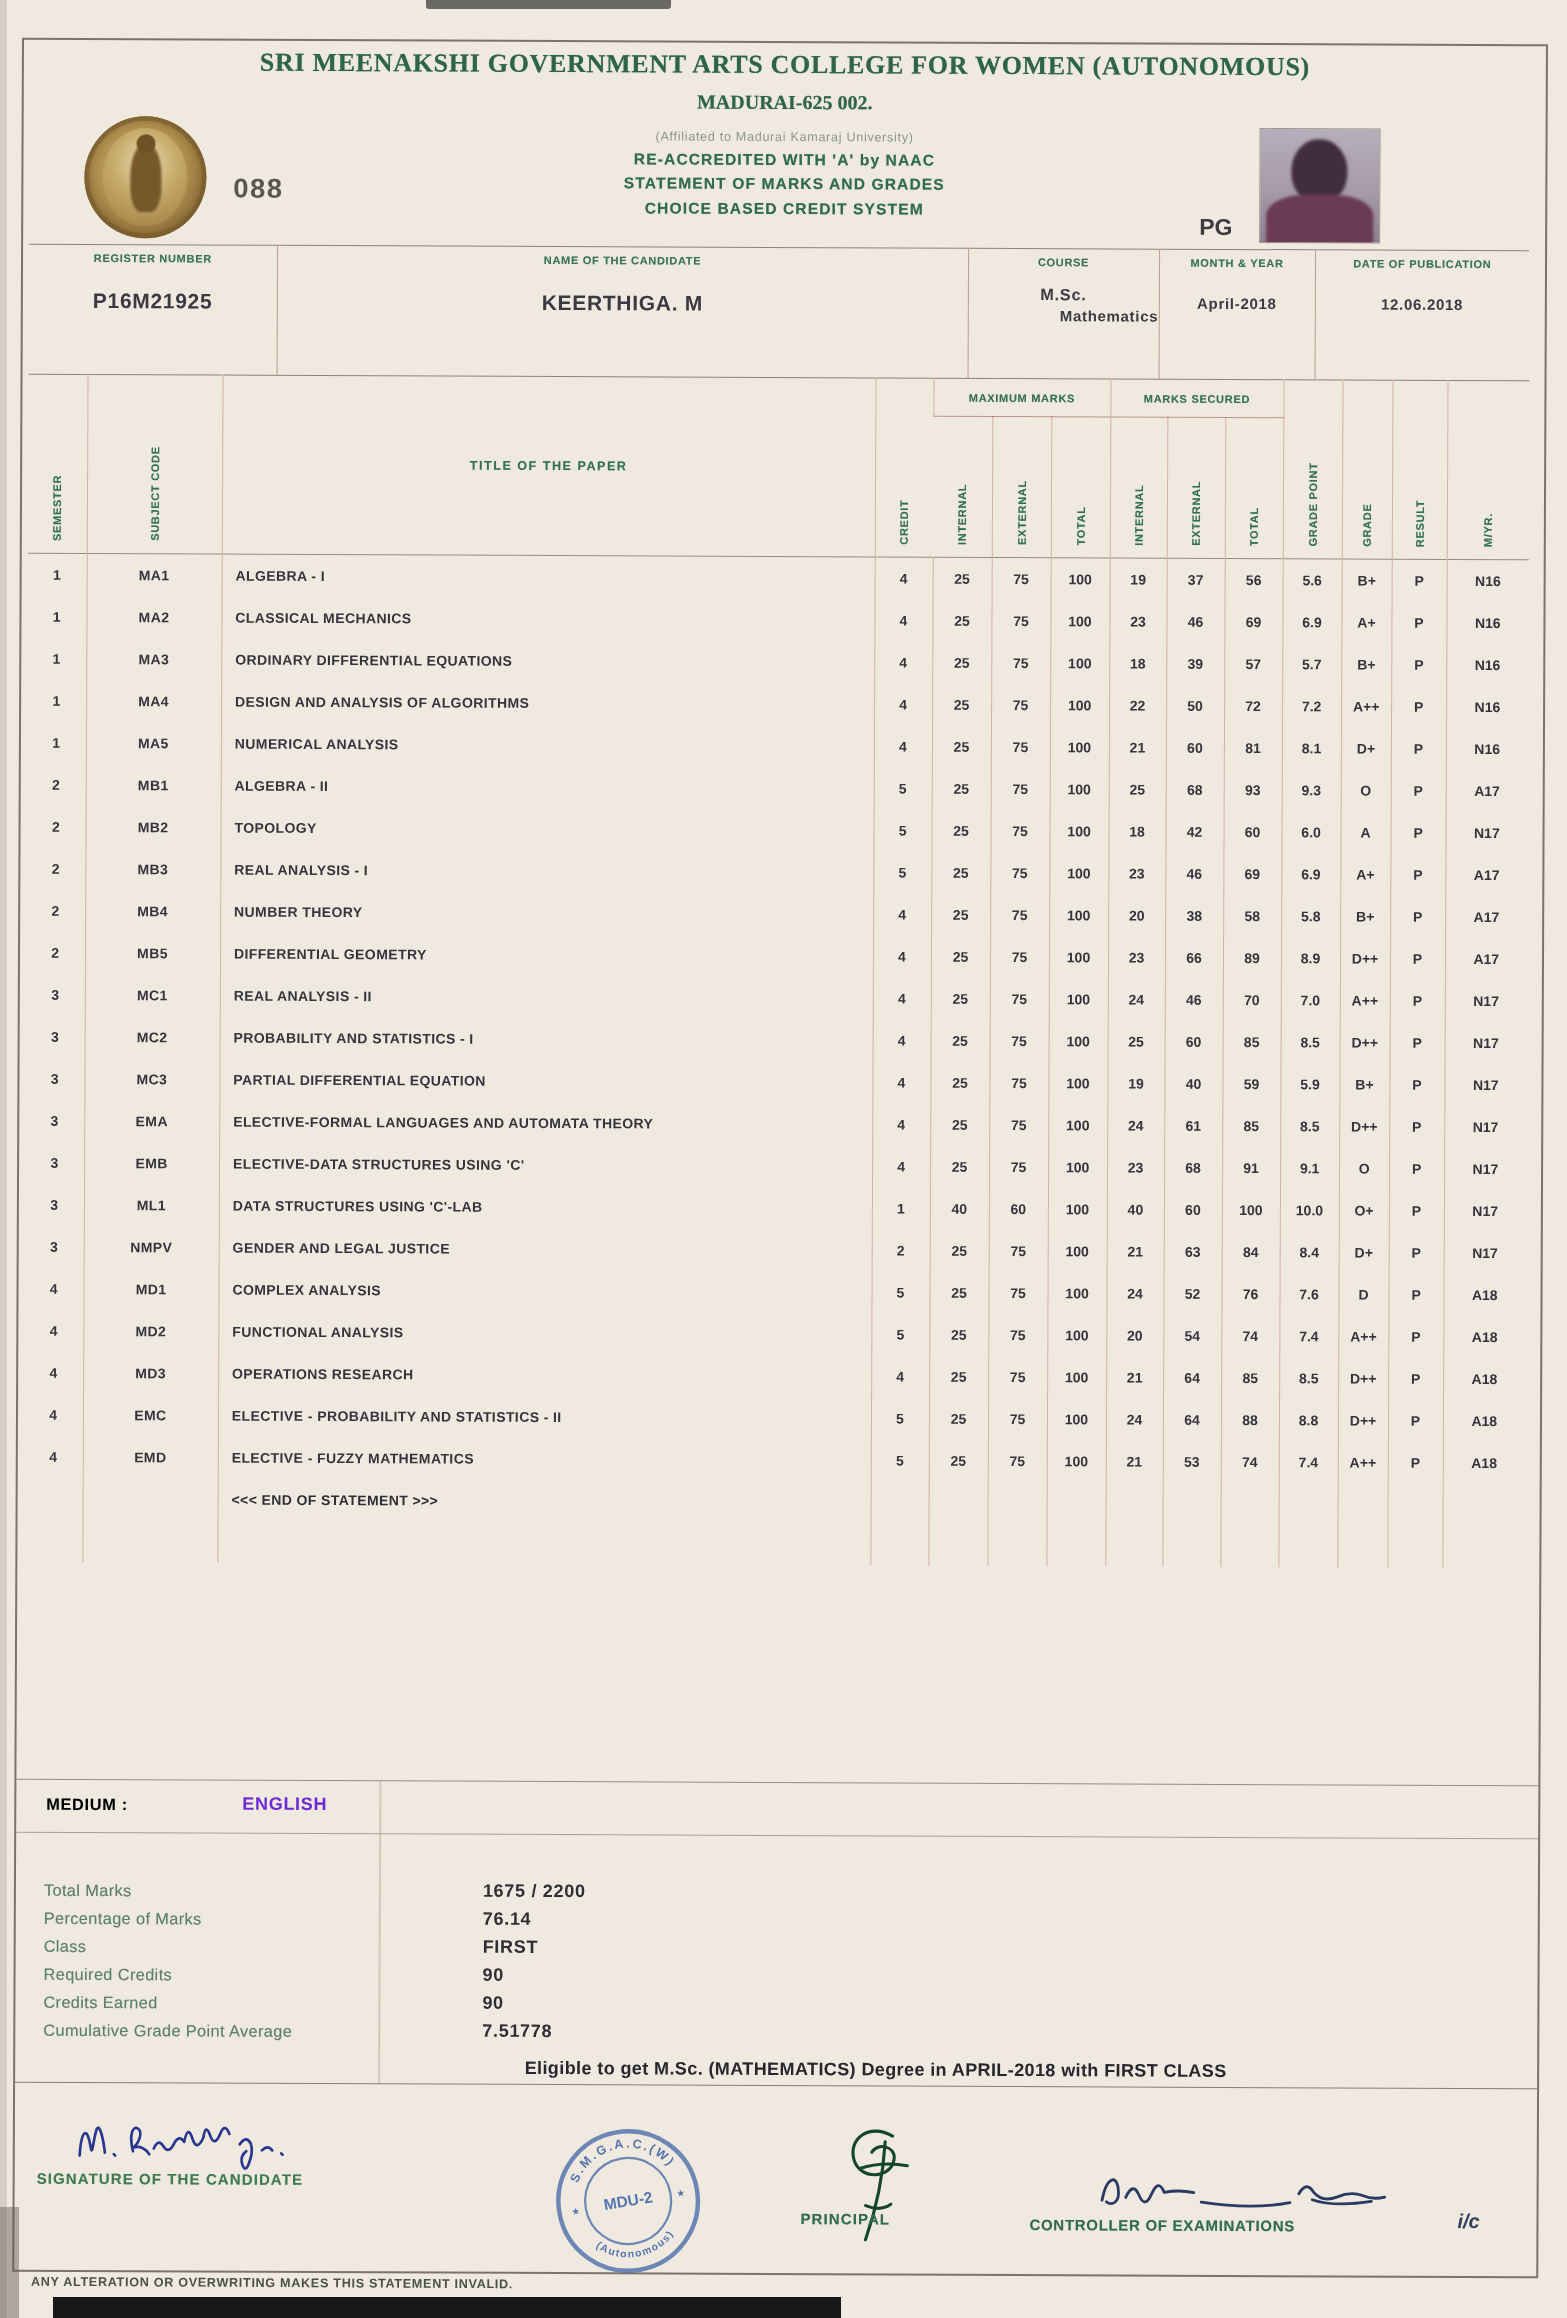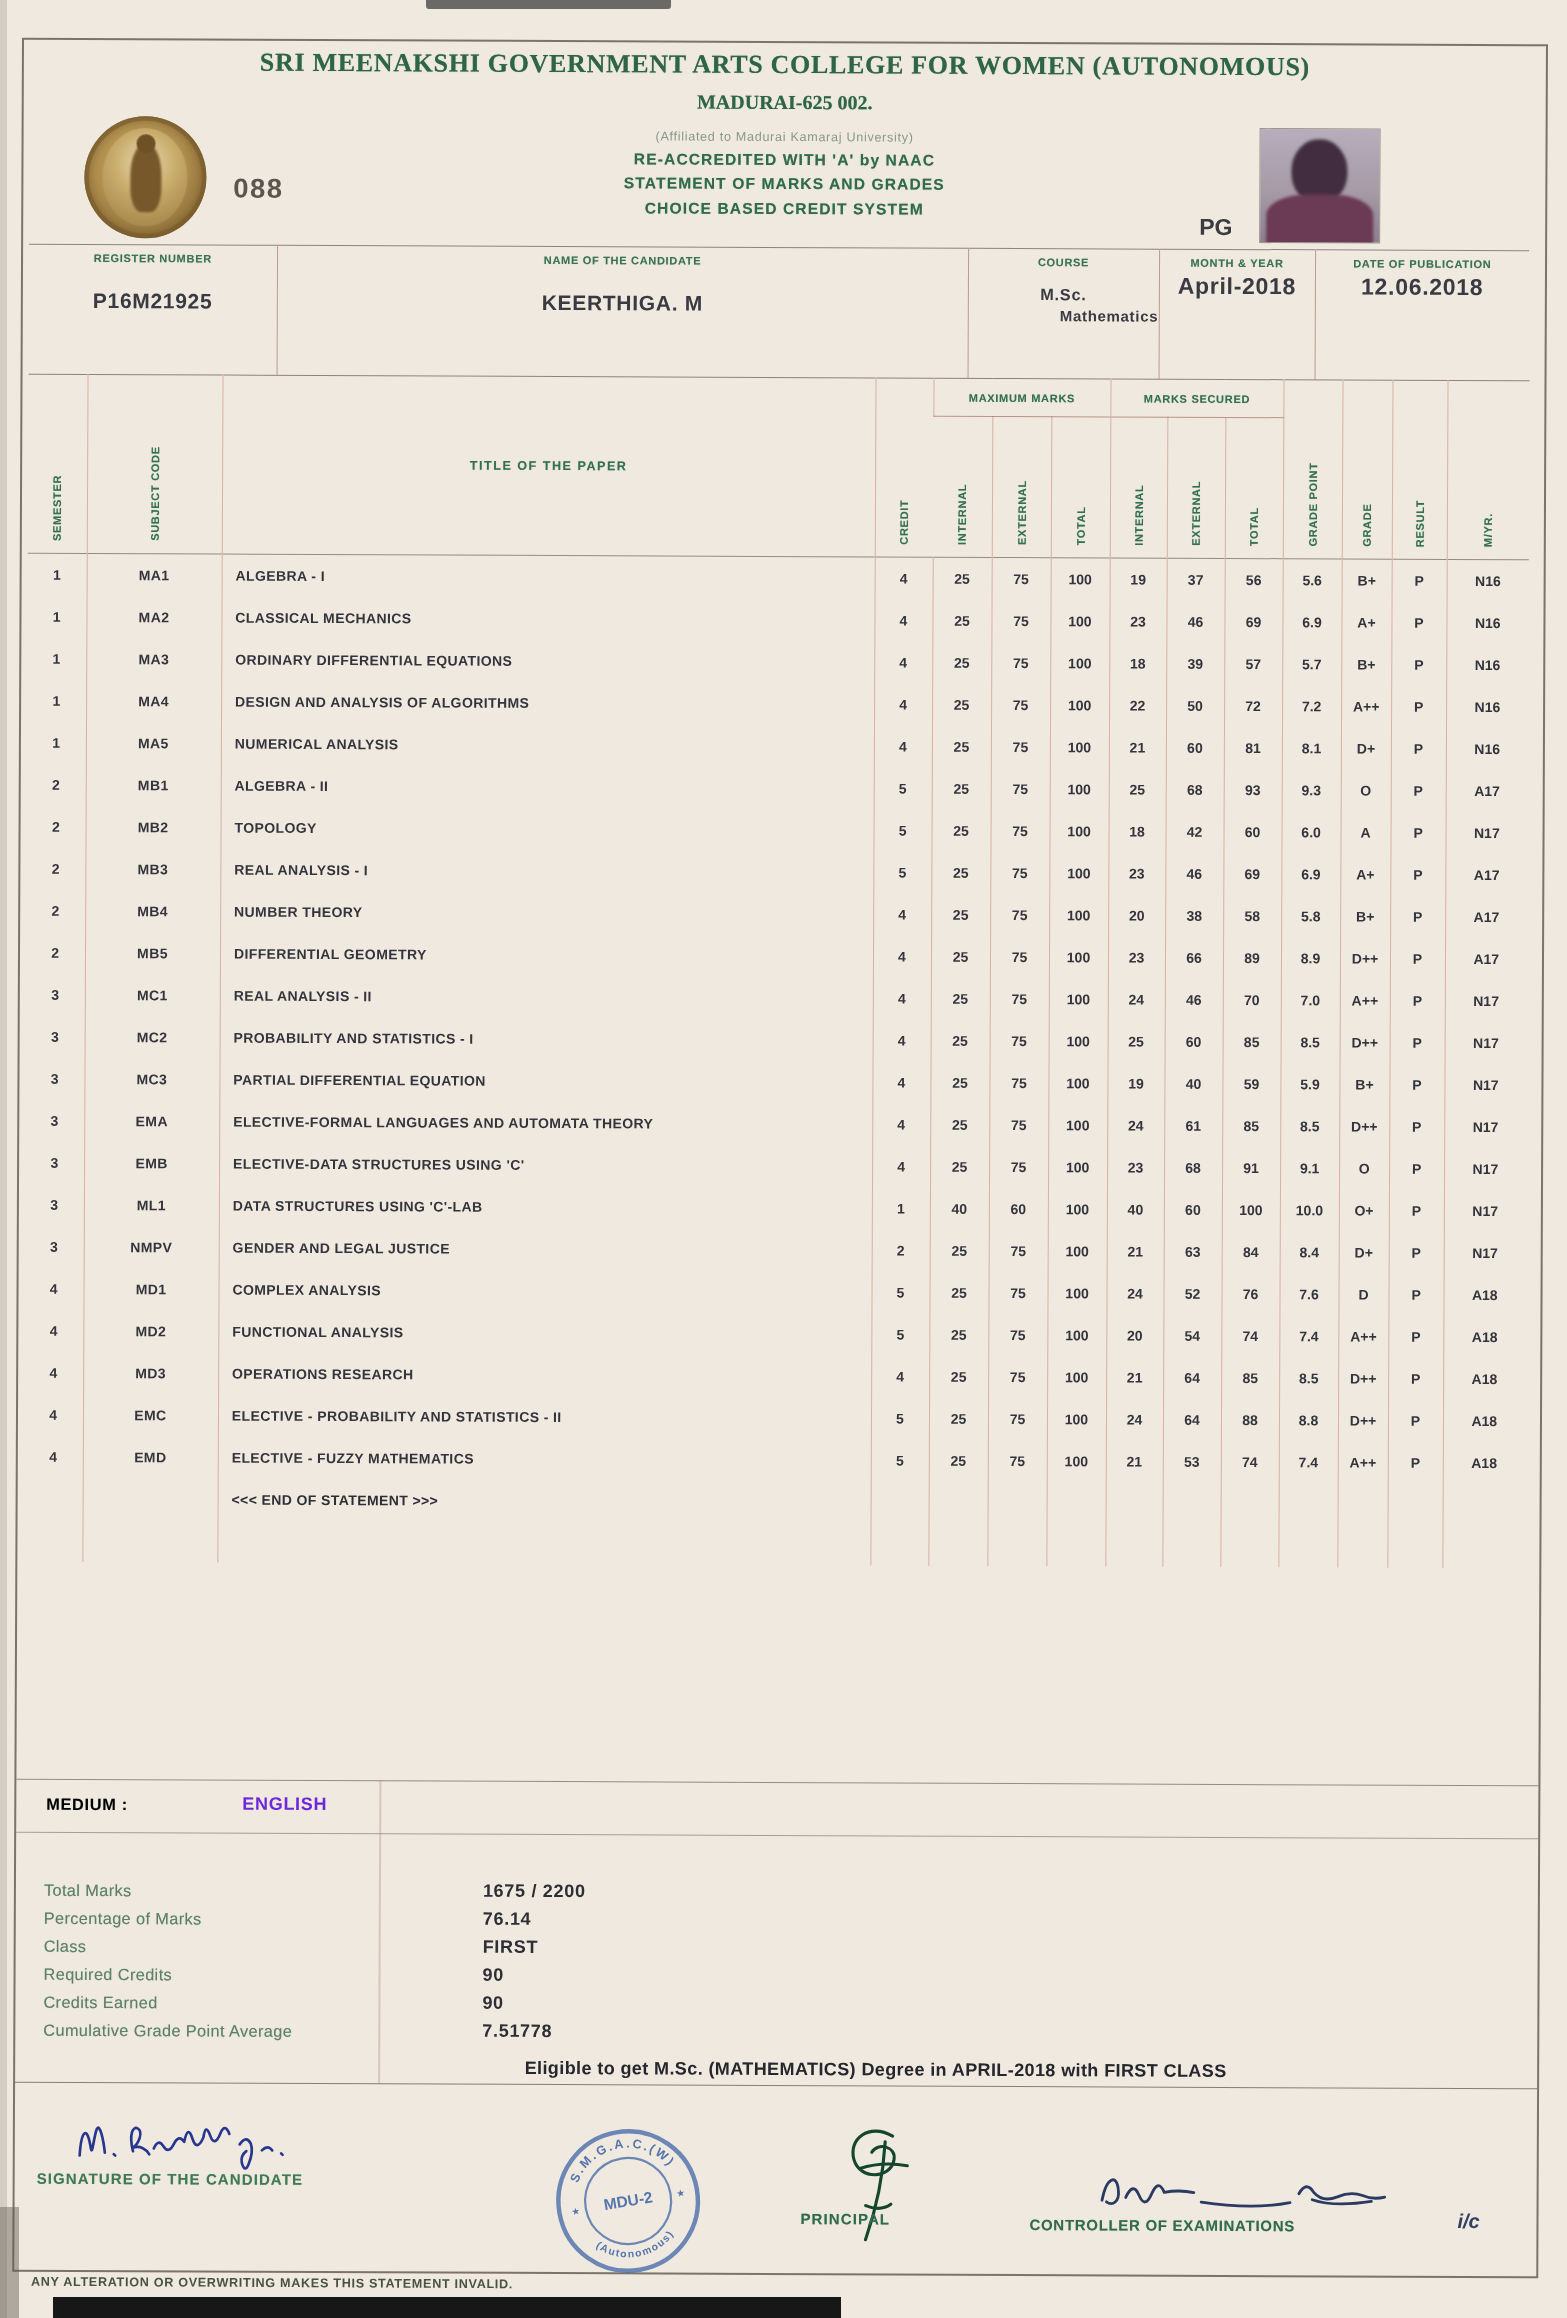--- a/index.html
+++ b/index.html
@@ -55,21 +55,21 @@
   table{border-collapse:collapse;table-layout:fixed;}
   .cand{position:absolute;left:6px;top:204px;width:1500px;height:130px;
     border-top:1.9px solid rgba(120,105,95,.8);}
   .cand td{border-left:1.1px solid rgba(170,120,112,.7);vertical-align:top;text-align:center;padding:0;}
   .cand td:first-child{border-left:none;}
   .clabel{font-size:11px;font-weight:700;color:#3a7356;letter-spacing:0.7px;padding-top:7.4px;
     text-shadow:0 0 0.7px rgba(58,115,86,.4);}
   .cval{font-size:21px;font-weight:700;color:#3a3a42;margin-top:25px;letter-spacing:0.7px;}
   .cval.small{font-size:16.3px;margin-top:16.3px;}
   .cval .l2{display:block;font-size:15px;margin-top:3px;text-align:right;}
-  .cval.mid{font-size:23px;margin-top:4px;}
+  .cval.mid{font-size:15px;margin-top:26px;}
   
   .marks{position:absolute;left:6px;top:334px;width:1500px;
     border-top:1.9px solid rgba(120,105,95,.8);}
   .marks th,.marks td{border-left:1.1px solid rgba(200,130,120,.55);padding:0;}
   .marks th:first-child,.marks td:first-child{border-left:none;}
   .marks thead{border-bottom:1.9px solid rgba(130,115,103,.8);}
   .marks thead th{vertical-align:bottom;text-align:center;}
   .rot{writing-mode:vertical-rl;transform:rotate(180deg);display:inline-block;
     font-size:11px;font-weight:700;color:#337052;letter-spacing:0.7px;white-space:nowrap;
     margin-bottom:9px;text-shadow:0 0 0.7px rgba(51,112,82,.4);}

